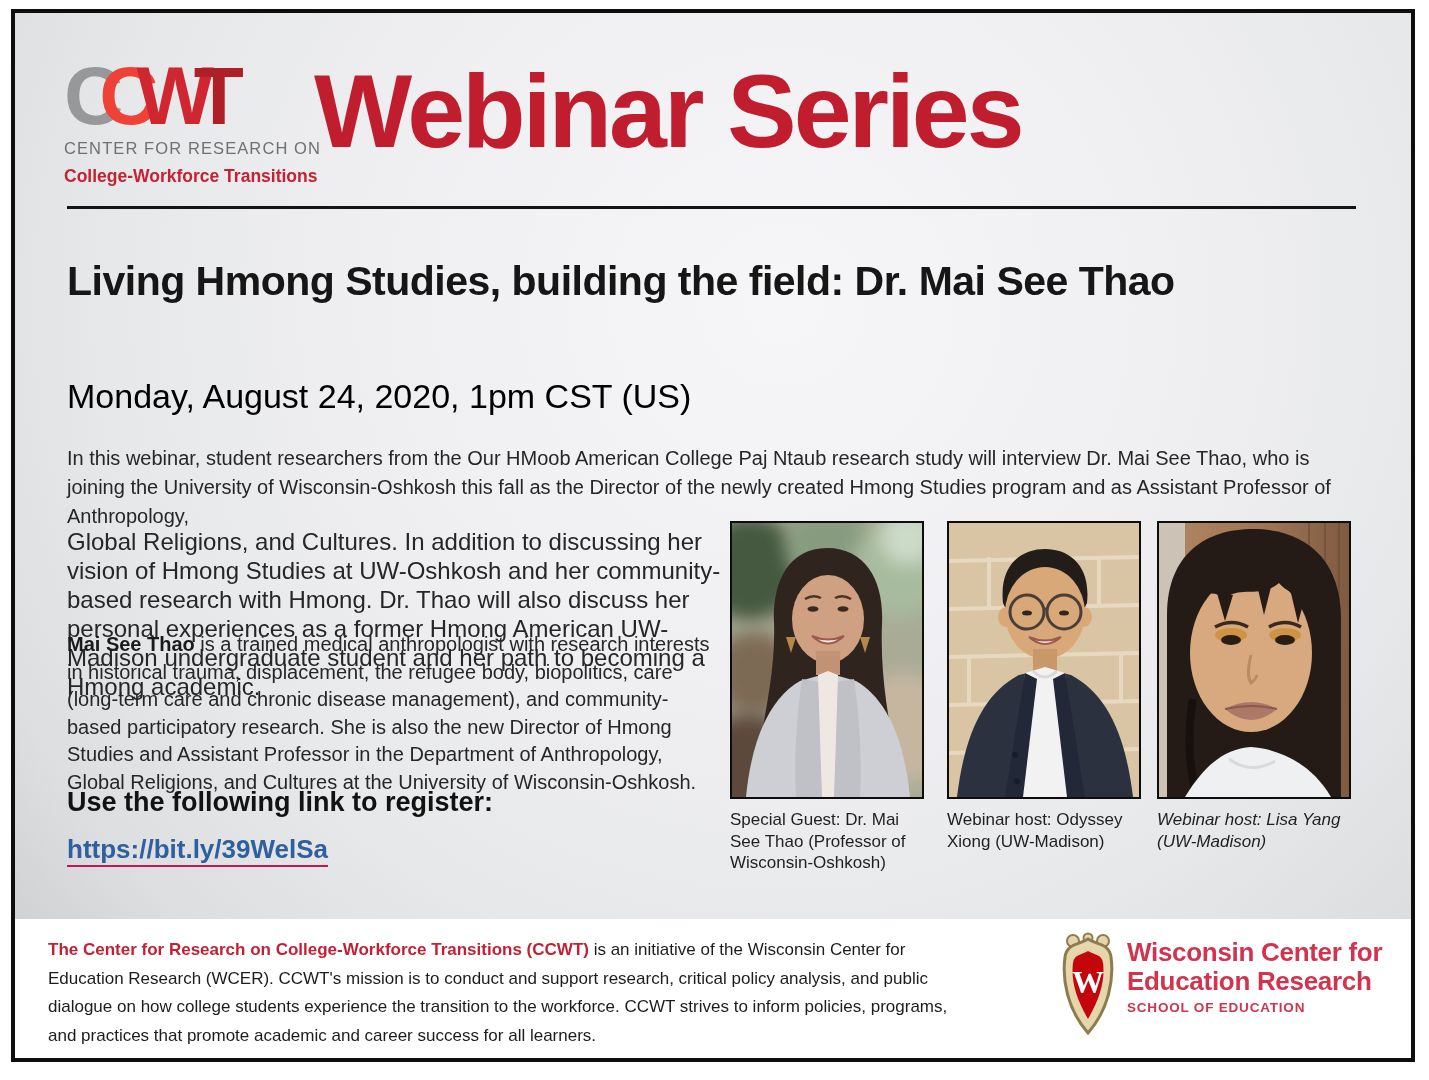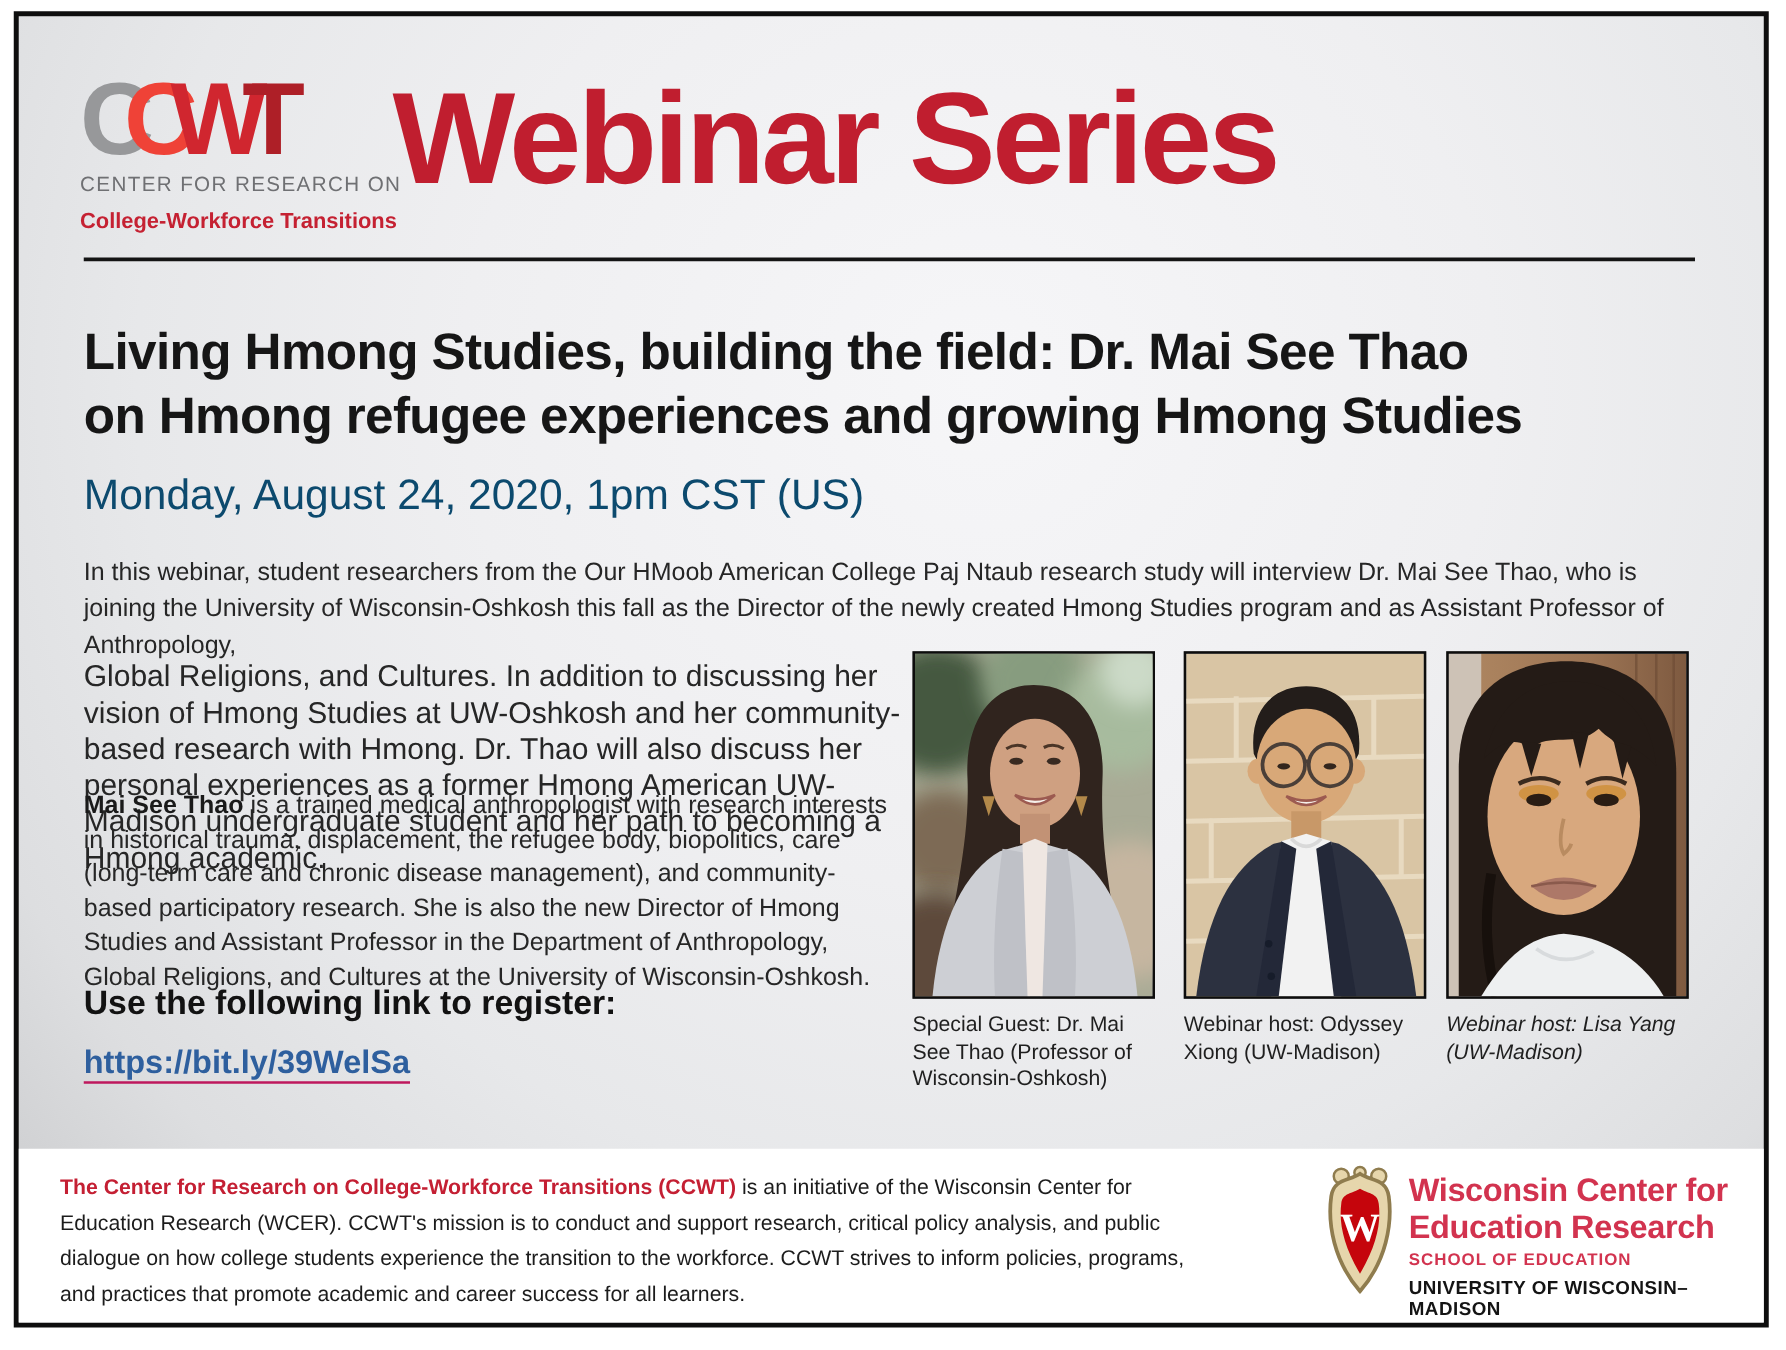--- a/index.html
+++ b/index.html
@@ -30,21 +30,21 @@
     font-size:104px;font-weight:700;letter-spacing:-3px;color:#c01e2f;line-height:150px;white-space:nowrap;
   }
   .divider{position:absolute;left:67px;top:206px;width:1289px;height:3px;background:#141414;}
   
   .event-title{
     position:absolute;left:67px;top:256px;width:1310px;
     font-size:41px;font-weight:700;color:#161616;line-height:51px;letter-spacing:-0.5px;
   }
   .event-date{
     position:absolute;left:67px;top:377px;width:900px;
-    font-size:34px;font-weight:400;color:#0c4a6e;
+    font-size:34px;font-weight:400;color:#000000;
   }
   .intro-full{
     position:absolute;left:67px;top:444px;width:1305px;
     font-size:20px;line-height:29px;color:#262626;
   }
   .intro-left{
     position:absolute;left:67px;top:527px;width:655px;
     font-size:24px;line-height:29px;color:#262626;
   }
   .bio{
@@ -98,21 +98,20 @@
       <span class="lg-t">T</span>
     </div>
     <div class="logo-sub1">CENTER FOR RESEARCH ON</div>
     <div class="logo-sub2">College-Workforce Transitions</div>
   </div>
   <div class="series-title">Webinar Series</div>
   <div class="divider"></div>
 
   <div class="event-title">
     <span>Living Hmong Studies, building the field: Dr. Mai See Thao</span><br>
-    <span>on Hmong refugee experiences and growing Hmong Studies</span>
   </div>
   <div class="event-date">Monday, August 24, 2020, 1pm CST (US)</div>
   <div class="intro-full">In this webinar, student researchers from the Our HMoob American College Paj Ntaub research study will interview Dr. Mai See Thao, who is joining the University of Wisconsin-Oshkosh this fall as the Director of the newly created Hmong Studies program and as Assistant Professor of Anthropology,</div>
   <div class="intro-left">Global Religions, and Cultures. In addition to discussing her vision of Hmong Studies at UW-Oshkosh and her community-based research with Hmong. Dr. Thao will also discuss her personal experiences as a former Hmong American UW-Madison undergraduate student and her path to becoming a Hmong academic.</div>
   <div class="bio">
     <b>Mai See Thao</b><span> is a trained medical anthropologist with research interests in historical trauma, displacement, the refugee body, biopolitics, care (long-term care and chronic disease management), and community-based participatory research. She is also the new Director of Hmong Studies and Assistant Professor in the Department of Anthropology, Global Religions, and Cultures at the University of Wisconsin-Oshkosh.</span>
   </div>
   <div class="register-label">Use the following link to register:</div>
   <a class="register-link" href="#">https://bit.ly/39WelSa</a>
 
@@ -232,15 +231,14 @@
     <circle cx="31" cy="7" r="4.5" fill="#e6d6ac" stroke="#8f7c4e" stroke-width="2"></circle>
     <path d="M31 8 C 22 14 10 12 8 26 C 5 48 10 78 31 102 C 52 78 57 48 54 26 C 52 12 40 14 31 8 Z" fill="#e6d6ac" stroke="#8f7c4e" stroke-width="3"></path>
     <path d="M31 20 C 25 24 17 23 16 32 C 14 48 18 66 31 88 C 44 66 48 48 46 32 C 45 23 37 24 31 20 Z" fill="#c5050c"></path>
     <text x="31" y="62" text-anchor="middle" font-family="Liberation Serif, serif" font-weight="bold" font-size="32" fill="#ffffff">W</text>
   </svg>
 
   <div class="wcer-text">
     <div class="wcer-name">Wisconsin Center for</div>
     <div class="wcer-name">Education Research</div>
     <div class="wcer-school">SCHOOL OF EDUCATION</div>
-    <div class="wcer-univ">UNIVERSITY OF WISCONSIN–MADISON</div>
   </div>
 </div>
 
 </body></html>

